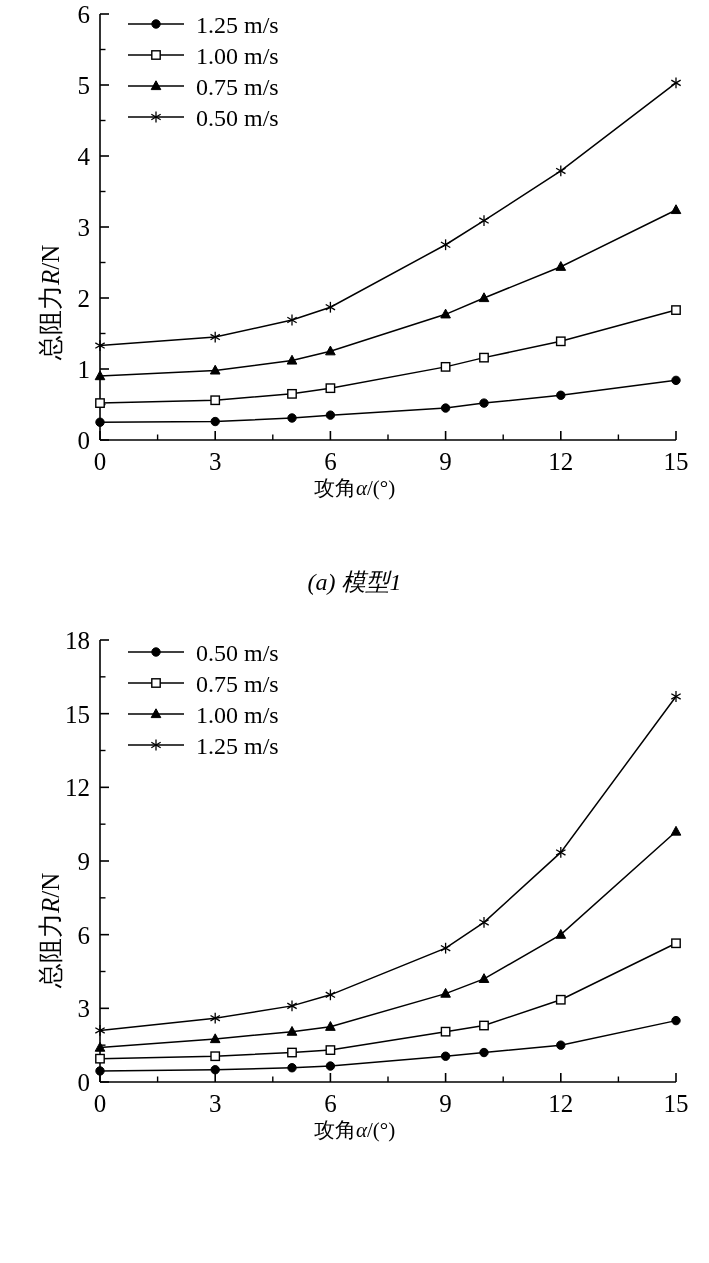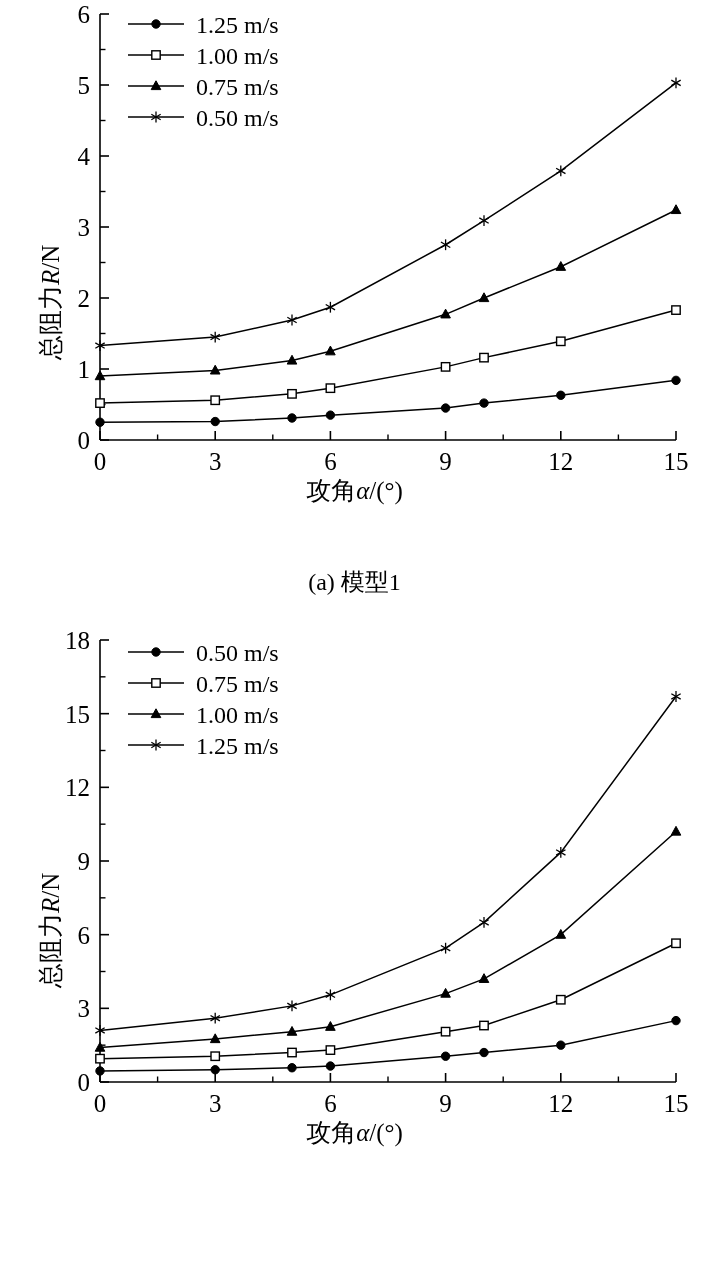--- a/index.html
+++ b/index.html
@@ -46,21 +46,21 @@
     letter-spacing: 0px;
   }
   .ylabel .ital {
     font-style: italic;
   }
 
   .xlabel {
     position: absolute;
     width: 709px;
     text-align: center;
-    font-size: 25px;
+    font-size: 21px;
   }
   .xlabel .ital { font-style: italic; }
 
   .caption {
     position: absolute;
     width: 709px;
     text-align: center;
     font-size: 24px;
   }
 
@@ -193,21 +193,21 @@
             <text x="196" y="94.5" class="legend-text" fill="#000">0.75 m/s</text>
             <line x1="128" y1="117" x2="184" y2="117" stroke="#000" stroke-width="1.5"></line>
             <line x1="156" y1="122.4" x2="156" y2="111.6" stroke="#000" stroke-width="1.3"></line>
             <line x1="160.67653718043596" y1="119.7" x2="151.32346281956404" y2="114.3" stroke="#000" stroke-width="1.3"></line>
             <line x1="160.67653718043596" y1="114.3" x2="151.32346281956404" y2="119.7" stroke="#000" stroke-width="1.3"></line>
             <text x="196" y="125.5" class="legend-text" fill="#000">0.50 m/s</text>
           </g>
         </svg>
       <div class="xlabel" style="left: 0; top: 474px;" id="xlabel-a"><span>攻角</span><span class="ital">α</span><span>/(°)</span></div>
     </div>
-    <div class="caption" style="left:0; top: 566px;">(a) 模型1</div>
+    <div class="caption" style="left:0; top: 566px; font-style: italic;">(a) 模型1</div>
   </div>
 
   <div class="figure bottom">
     <div class="plot-wrap bottom">
       <div class="ylabel" id="ylabel-b" style="left: 34px; top: 368px;"><span>总阻力</span><span class="ital">R</span><span>/N</span></div>
       <svg class="plot" id="svg-b" width="709" height="540">
           <line x1="100" y1="20" x2="100" y2="462" stroke="#000" stroke-width="1.6"></line>
           <line x1="100" y1="462" x2="676" y2="462" stroke="#000" stroke-width="1.6"></line>
           <line x1="100" y1="462" x2="109" y2="462" stroke="#000" stroke-width="1.6"></line>
           <text x="90" y="471" text-anchor="end" class="tick-text" fill="#000">0</text>

